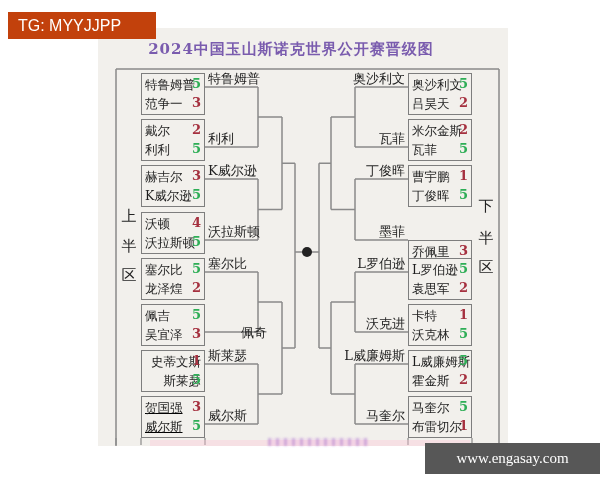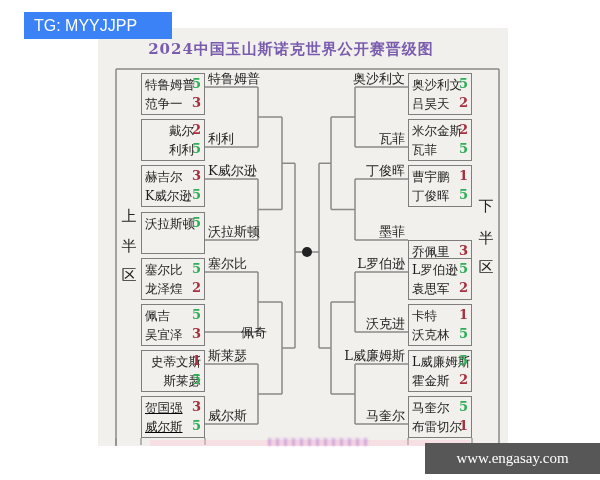--- a/index.html
+++ b/index.html
@@ -12,21 +12,21 @@
   .mbox{position:absolute;width:64px;height:42px;border:1.5px solid #7e7e7e;background:#f2f0ec;box-sizing:border-box;}
   .prow{position:relative;height:19px;line-height:19px;padding:0 3px;white-space:nowrap;}
   .pname{font-size:12.5px;color:#1e1e1e;}
   .pscore{position:absolute;right:3px;top:0;font-size:13px;font-weight:700;}
   .win{color:#2fae57;}
   .lose{color:#a5303f;}
   .wlabel{position:absolute;height:16px;line-height:16px;font-size:13px;color:#1e1e1e;white-space:nowrap;}
   .wlabel.right{text-align:right;}
   .zone{position:absolute;writing-mode:vertical-rl;text-orientation:upright;
         font-size:15px;color:#222;letter-spacing:30px;}
-  .wm-top{position:absolute;left:24px;top:12px;width:148px;height:27px;background:#3b82f6;
+  .wm-top{position:absolute;left:8px;top:12px;width:148px;height:27px;background:#c2410c;
           color:#fff;font-family:"Liberation Sans",sans-serif;font-size:16px;line-height:27px;
           padding-left:10px;box-sizing:border-box;}
   .wm-bottom{position:absolute;left:425px;top:443px;width:175px;height:31px;background:#575757;
           color:#fff;font-family:Liberation Serif, serif;font-size:15px;line-height:31px;
           text-align:center;}
   .crop-band{position:absolute;left:150px;top:440px;width:320px;height:6px;
           background:rgba(255,195,215,0.35);}
   .crop-smear{position:absolute;left:268px;top:438px;width:100px;height:8px;
           background:repeating-linear-gradient(90deg,rgba(150,80,200,0.55) 0 3px,rgba(230,150,230,0.25) 3px 8px);
           filter:blur(1.2px);opacity:0.7;}
@@ -92,29 +92,30 @@
       <circle cx="307" cy="252" r="5" fill="#222"></circle>
     </svg>
 
   <div class="title">2024中国玉山斯诺克世界公开赛晋级图</div>
 
   <div id="boxes">
       <div class="mbox" style="left: 141px; top: 73px;">
         <div class="prow"><span class="pname">特鲁姆普</span><span class="pscore win">5</span></div>
         <div class="prow"><span class="pname">范争一</span><span class="pscore lose">3</span></div>
       </div>
-      <div class="mbox" style="left: 141px; top: 119px; padding-left: 24px;">
+      <div class="mbox" style="left: 141px; top: 119px;">
         <div class="prow"><span class="pname">戴尔</span><span class="pscore lose">2</span></div>
         <div class="prow"><span class="pname">利利</span><span class="pscore win">5</span></div>
       </div>
       <div class="mbox" style="left: 141px; top: 165px;">
         <div class="prow"><span class="pname">赫吉尔</span><span class="pscore lose">3</span></div>
         <div class="prow"><span class="pname">K威尔逊</span><span class="pscore win">5</span></div>
       </div>
       <div class="mbox" style="left: 141px; top: 212px;">
+        <div class="prow"><span class="pname">沃顿</span><span class="pscore lose">4</span></div>
         <div class="prow"><span class="pname">沃拉斯顿</span><span class="pscore win">5</span></div>
       </div>
       <div class="mbox" style="left: 141px; top: 258px;">
         <div class="prow"><span class="pname">塞尔比</span><span class="pscore win">5</span></div>
         <div class="prow"><span class="pname">龙泽煌</span><span class="pscore lose">2</span></div>
       </div>
       <div class="mbox" style="left: 141px; top: 304px;">
         <div class="prow"><span class="pname">佩吉</span><span class="pscore win">5</span></div>
         <div class="prow"><span class="pname">吴宜泽</span><span class="pscore lose">3</span></div>
       </div>

